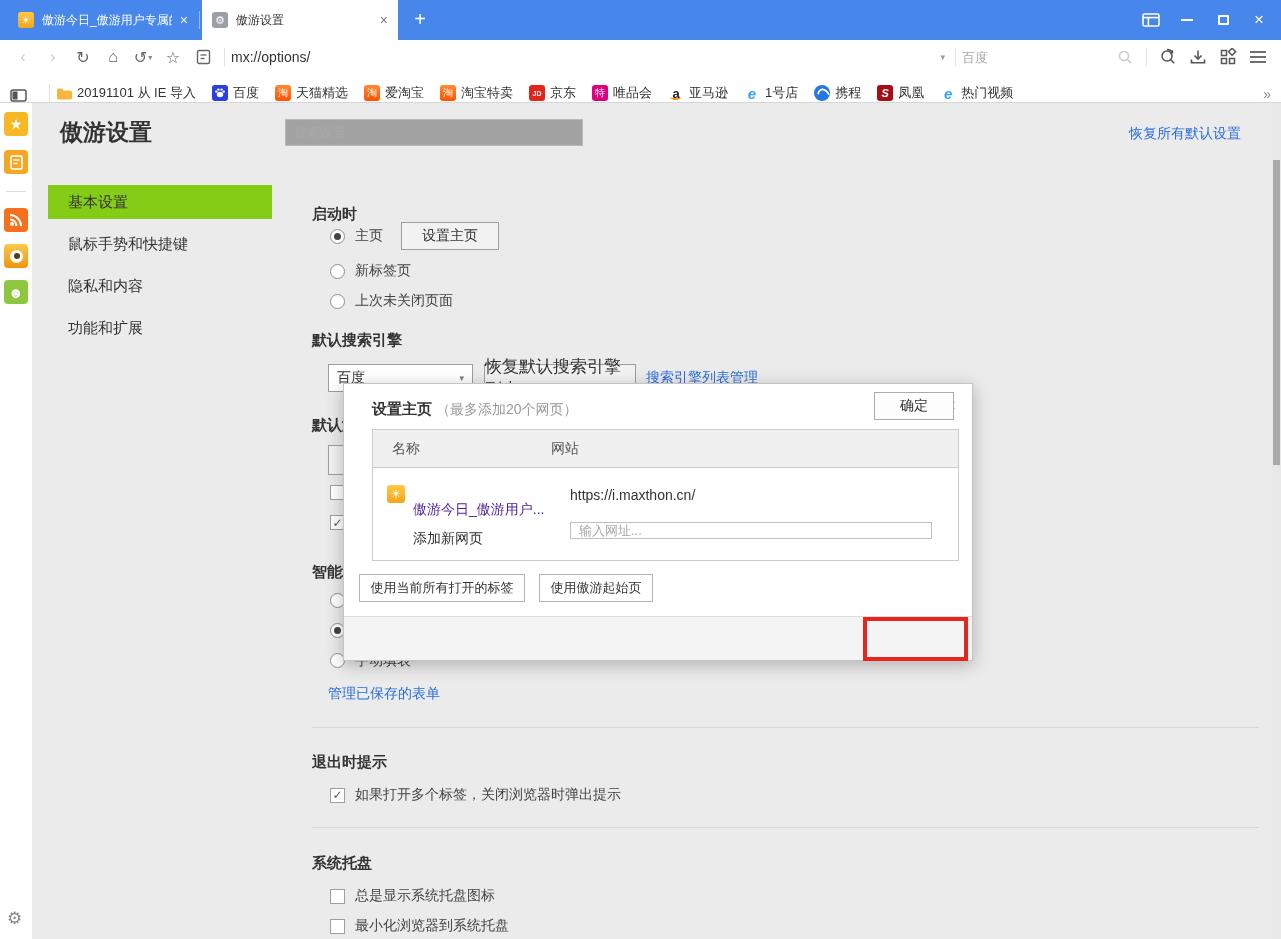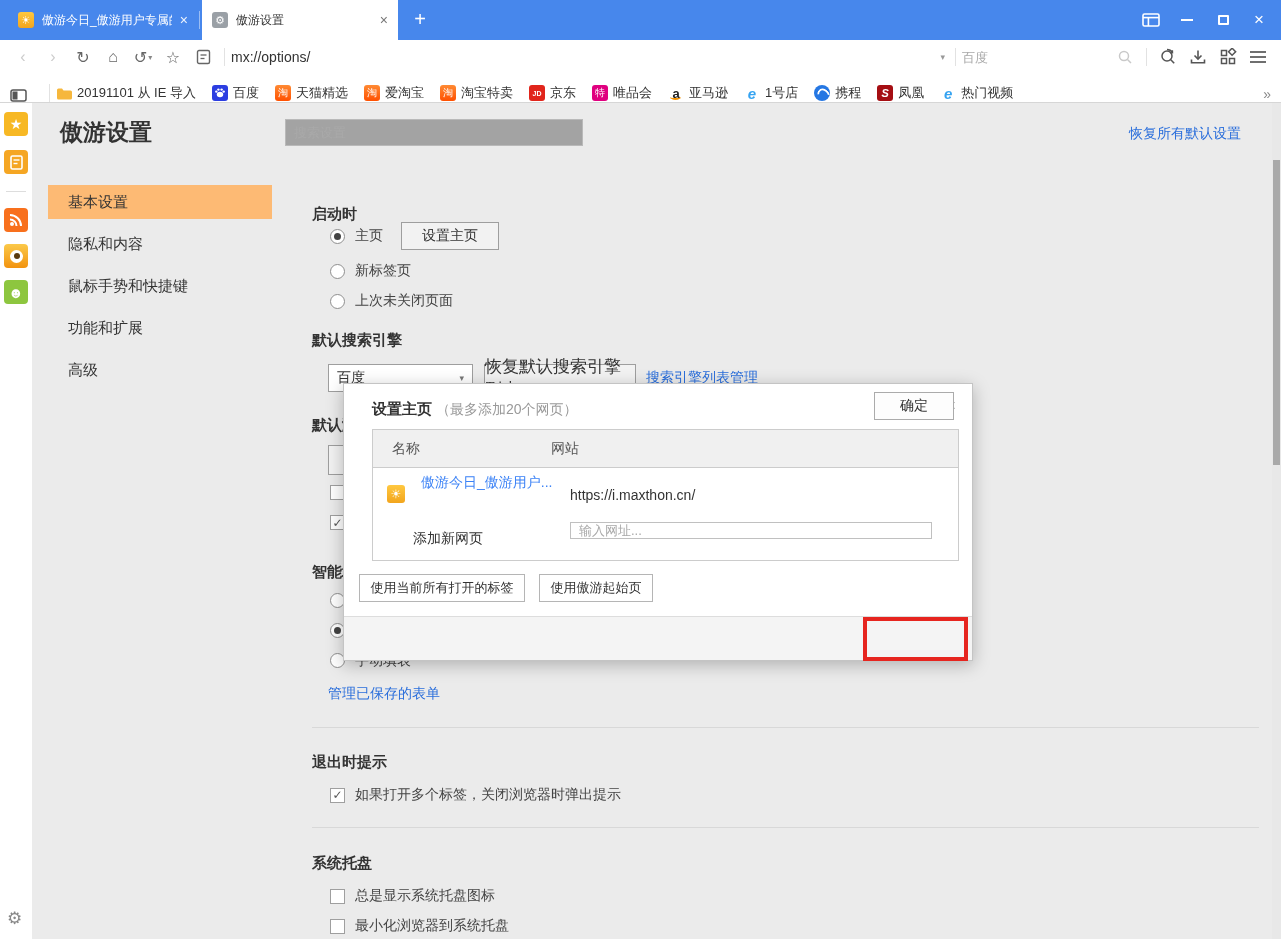--- a/index.html
+++ b/index.html
@@ -68,21 +68,21 @@
   .ss-gear { position:absolute; left:7px; bottom:10px; color:#888; font-size:17px; }
 
   
   .settings { position:absolute; left:32px; top:103px; right:0; bottom:0; background:#ebebeb; }
   .page-title { position:absolute; left:28px; top:14px; font-size:23px; font-weight:600; color:#333; }
   .settings-search { position:absolute; left:253px; top:16px; width:298px; height:27px; border:1px solid #b9b9b9; background:#a3a3a3; padding:0 8px; font-size:13px; color:#333; outline:none; font-family:inherit; }
   .restore-all { position:absolute; right:40px; top:22px; font-size:14px; color:#2a6edb; cursor:pointer; }
 
   .snav { position:absolute; left:16px; top:82px; width:224px; }
   .snav-item { height:34px; line-height:34px; padding-left:20px; font-size:15px; color:#333; margin-bottom:8px; cursor:pointer; }
-  .snav-item.active { background:#fdba74; }
+  .snav-item.active { background:#84cc16; }
 
   .content { position:absolute; left:280px; top:0; right:0; bottom:0; }
   .h { position:absolute; font-size:15px; font-weight:bold; color:#333; }
   .row { position:absolute; display:flex; align-items:center; font-size:14px; color:#444; }
   .radio { width:15px; height:15px; border:1px solid #8f8f8f; border-radius:50%; background:#fff; position:relative; flex:none; }
   .radio.sel::after { content:""; position:absolute; left:3px; top:3px; width:7px; height:7px; border-radius:50%; background:#444; }
   .cb { width:15px; height:15px; border:1px solid #9f9f9f; background:#fff; flex:none; display:flex; align-items:center; justify-content:center; font-size:12px; color:#555; }
   .rlabel { margin-left:10px; white-space:nowrap; }
   .btn { border:1px solid #9e9e9e; background:rgba(255,255,255,.35); font-size:14px; color:#333; display:flex; align-items:center; justify-content:center; cursor:pointer; }
   .set-home-btn { width:98px; height:28px; margin-left:18px; }
@@ -93,21 +93,21 @@
 
   
   .dialog { position:absolute; left:343px; top:383px; width:630px; height:278px; background:#fff; border:1px solid #c4c4c4; box-shadow:0 4px 16px rgba(0,0,0,.25); z-index:10; }
   .dlg-title { position:absolute; left:28px; top:16px; font-size:15px; font-weight:bold; color:#333; }
   .dlg-sub { font-weight:normal; color:#999; font-size:14px; margin-left:4px; }
   .dlg-close { position:absolute; right:16px; top:12px; font-size:17px; color:#888; cursor:pointer; }
   .dlg-table { position:absolute; left:28px; top:45px; width:587px; height:132px; border:1px solid #ccc; }
   .dlg-thead { height:38px; background:#f0f0f0; border-bottom:1px solid #ccc; display:flex; align-items:center; font-size:14px; color:#555; }
   .dlg-th1 { padding-left:19px; width:178px; }
   .dlg-row-icon { position:absolute; left:14px; top:55px; width:18px; height:18px; border-radius:3px; background:linear-gradient(#ffc840,#f2a51d); color:#fff; font-size:12px; display:flex; align-items:center; justify-content:center; }
-  .dlg-row-name { position:absolute; left:40px; top:44px; font-size:14px; color:#3b82f6;margin-left:8px; }
+  .dlg-row-name { position:absolute; left:40px; top:71px; font-size:14px; color:#4c1d95; }
   .dlg-row-url { position:absolute; left:197px; top:57px; font-size:14px; color:#333; }
   .dlg-add-label { position:absolute; left:40px; top:100px; font-size:14px; color:#333; }
   .add-url-input { position:absolute; left:197px; top:92px; width:362px; height:17px; border:1px solid #c0c0c0; padding:0 8px; font-size:13px; color:#333; outline:none; font-family:inherit; }
   .dlg-btn { position:absolute; top:190px; height:28px; background:#fff; border:1px solid #b5b5b5; font-size:13px; color:#333; display:flex; align-items:center; justify-content:center; cursor:pointer; }
   .dlg-btn1 { left:15px; width:166px; }
   .dlg-btn2 { left:195px; width:114px; }
   .dlg-footer { position:absolute; left:0; right:0; bottom:0; height:44px; background:#f4f4f4; border-top:1px solid #ddd; }
   .ok-btn { position:absolute; right:18px; top:8px; width:80px; height:28px; background:#fdfdfd; border:1px solid #ababab; font-size:14px; color:#333; display:flex; align-items:center; justify-content:center; cursor:pointer; }
   .red-box { position:absolute; left:519px; top:233px; width:105px; height:44px; border:4px solid #e6251f; z-index:20; pointer-events:none; }
 
@@ -313,24 +313,23 @@
     <div class="ss-gear">⚙</div>
   </div>
 
   <div class="settings">
     <div class="page-title">傲游设置</div>
     <input class="settings-search" placeholder="搜索设置" style="">
     <div class="restore-all link">恢复所有默认设置</div>
 
     <div class="snav">
       <div class="snav-item active">基本设置</div>
+      <div class="snav-item">鼠标手势和快捷键</div>
       <div class="snav-item">隐私和内容</div>
-      <div class="snav-item">鼠标手势和快捷键</div>
       <div class="snav-item">功能和扩展</div>
-      <div class="snav-item">高级</div>
     </div>
 
     <div class="content">
 
       <div class="h" style="top:102px; left:0;">启动时</div>
       <div class="row" style="top:119px; left:18px; height:28px;">
         <span class="radio sel"></span>
         <span class="rlabel">主页</span>
         <div class="btn set-home-btn">设置主页</div>
       </div>

